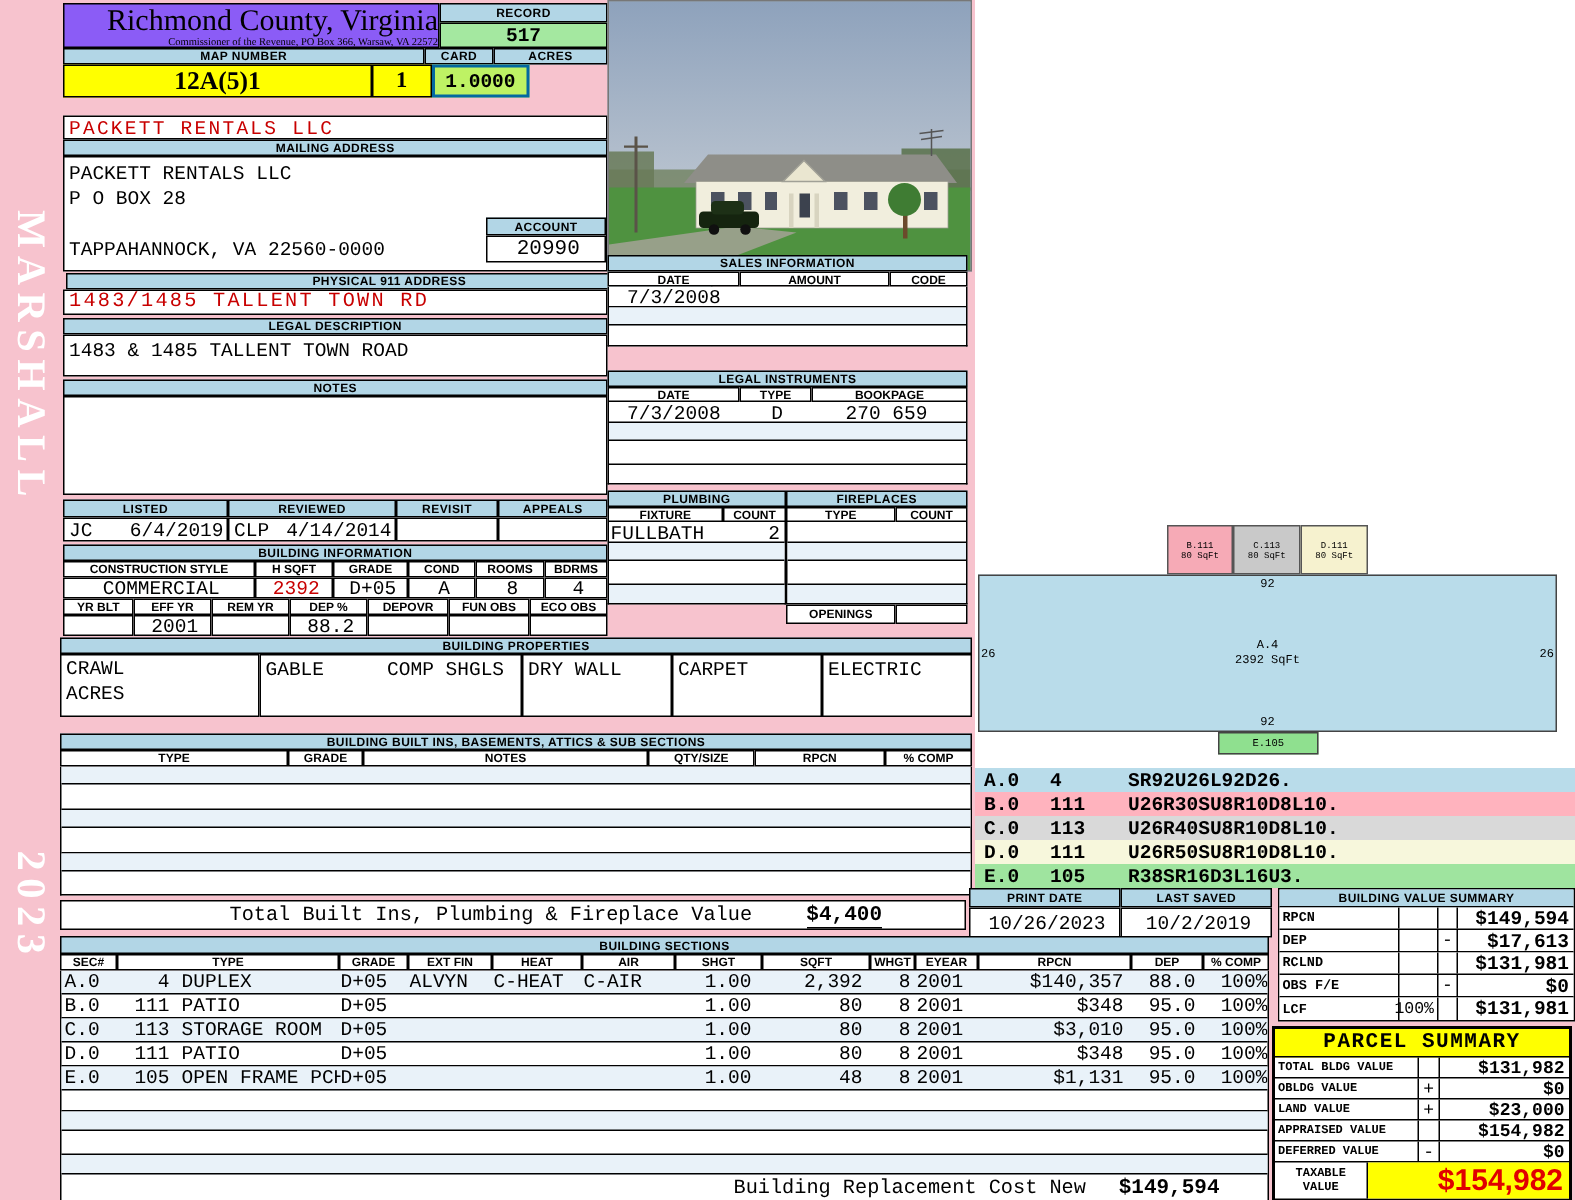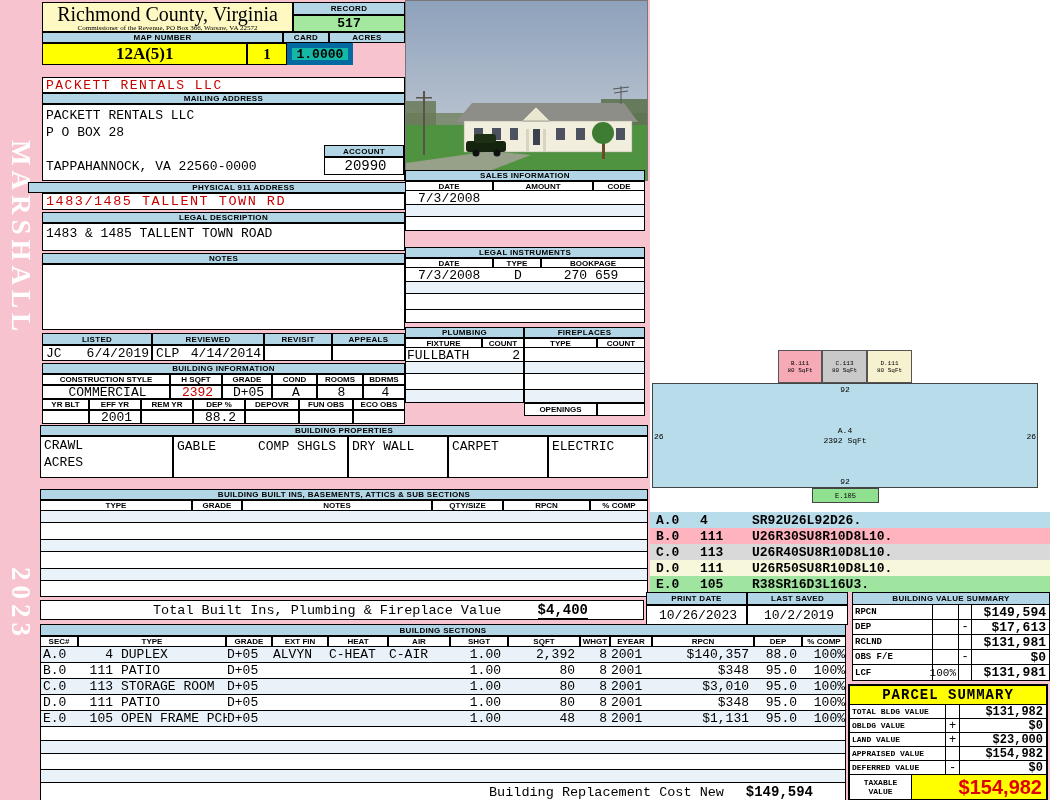--- a/index.html
+++ b/index.html
@@ -8,28 +8,28 @@
 #card{position:relative;width:1050px;height:800px;background:#f7c3ce;overflow:hidden}
 .abs{position:absolute}
 .mono{font-family:"Liberation Mono","DejaVu Sans Mono",monospace}
 .bold{font-weight:bold}
 .red{color:#c80000}
 .band{background:#b2d6e6;border:1px solid #000;font:bold 8px "Liberation Sans",sans-serif;display:flex;align-items:center;justify-content:center;letter-spacing:.3px;white-space:nowrap;overflow:hidden}
 .hcell{background:#fff;border:1px solid #000;font:bold 8px "Liberation Sans",sans-serif;display:flex;align-items:center;justify-content:center;white-space:nowrap;overflow:hidden}
 .box{background:#fff;border:1px solid #000}
 .row{display:flex}
 .vtext{writing-mode:vertical-rl;color:#fff;font:bold 27px "Liberation Serif",serif;letter-spacing:5px;position:absolute;left:5px}
-.titlebox{flex:1;background:#fef9c3;border:1px solid #000;text-align:center;overflow:hidden}
+.titlebox{flex:1;background:#8b5cf6;border:1px solid #000;text-align:right;overflow:hidden}
 .county{font:20px "Liberation Serif",serif;line-height:20px;margin-top:1px}
 .comm{font:7px "Liberation Serif",serif;line-height:8px}
 .recordbox{width:112px;display:flex;flex-direction:column}
 .recordbox .band{height:13px}
 .recordval{flex:1;background:#a4e8a0;border:1px solid #000;font:bold 13px "Liberation Mono","DejaVu Sans Mono",monospace;display:flex;align-items:center;justify-content:center}
 .mapnum{background:#ffff00;border:1px solid #000;display:flex;align-items:center;justify-content:center;font:bold 17px "Liberation Serif",serif}
-.acres{background:#14b8a6;border:5px solid #0369a1;display:flex;align-items:center;justify-content:center;font:bold 13px "Liberation Mono","DejaVu Sans Mono",monospace}
+.acres{background:#bef264;border:2px solid #0369a1;display:flex;align-items:center;justify-content:center;font:bold 13px "Liberation Mono","DejaVu Sans Mono",monospace}
 .val{background:#fff;border:1px solid #000;font:13px "Liberation Mono","DejaVu Sans Mono",monospace;display:flex;align-items:center;padding-left:3px;overflow:hidden;white-space:pre}
 .dr{border-bottom:1px solid #000;display:flex;align-items:flex-start;font:13px "Liberation Mono","DejaVu Sans Mono",monospace;white-space:pre;overflow:hidden}
 .dr.alt{background:#e9f2f9}
 .tblwrap{background:#fff;border:1px solid #000}
 .sketchlbl{position:absolute;font:8px "Liberation Mono","DejaVu Sans Mono",monospace}
 .leg{display:flex;align-items:center;font:bold 13px "Liberation Mono","DejaVu Sans Mono",monospace;height:16px;padding-left:6px;white-space:pre}
 .la{background:#b9dcea}.lb{background:#ffb3be}.lc{background:#d9d9d9}.ld{background:#f7f7dc}.le{background:#9fe49f}
 .psrow{display:flex;height:14px;border-bottom:1px solid #000}
 .pslab{width:96px;border-right:1px solid #000;font:bold 8px "Liberation Mono","DejaVu Sans Mono",monospace;display:flex;align-items:center;padding-left:2px}
 .pssign{width:14px;border-right:1px solid #000;font:12px "Liberation Mono","DejaVu Sans Mono",monospace;display:flex;align-items:center;justify-content:center}
@@ -83,21 +83,21 @@
   <div class="abs box" style="left:42px;top:104px;width:363px;height:77px;position:absolute">
     <div class="mono" style="font-size:13px;line-height:17px;padding:2px 0 0 3px">PACKETT RENTALS LLC</div>
     <div class="mono" style="font-size:13px;line-height:17px;padding-left:3px">P O BOX 28</div>
     <div class="mono" style="font-size:13px;line-height:17px;padding:17px 0 0 3px">TAPPAHANNOCK, VA 22560-0000</div>
     <div class="abs" style="right:0;top:40px;width:80px">
       <div class="band" style="height:12px">ACCOUNT</div>
       <div class="val bold" style="height:18px;justify-content:center;font-size:14px">20990</div>
     </div>
   </div>
 
-  <div class="abs band" style="left:28px;top:182px;width:431px;height:11px">PHYSICAL 911 ADDRESS</div>
+  <div class="abs band" style="left:44px;top:182px;width:431px;height:11px">PHYSICAL 911 ADDRESS</div>
   <div class="abs val bold red" style="left:42px;top:193px;width:363px;height:17px;font-size:13.5px;letter-spacing:1.5px">1483/1485 TALLENT TOWN RD</div>
 
   <div class="abs band" style="left:42px;top:212px;width:363px;height:11px">LEGAL DESCRIPTION</div>
   <div class="abs val" style="left:42px;top:223px;width:363px;height:28px;align-items:flex-start;padding-top:2px">1483 &amp; 1485 TALLENT TOWN ROAD</div>
 
   <div class="abs band" style="left:42px;top:253px;width:363px;height:11px">NOTES</div>
   <div class="abs box" style="left:42px;top:264px;width:363px;height:66px"></div>
 
   <div class="abs row" style="left:42px;top:333px;width:363px;height:12px">
     <div class="band" style="width:110px">LISTED</div>

